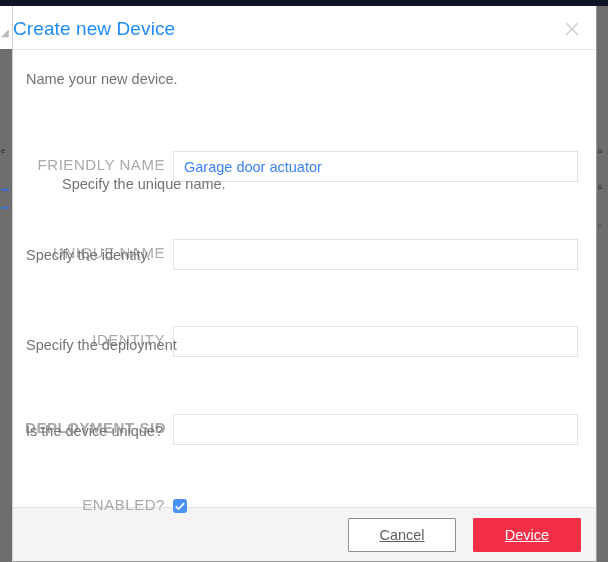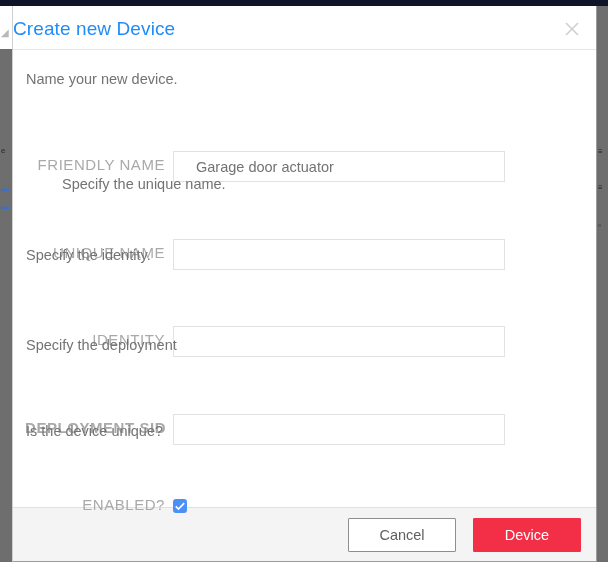--- a/index.html
+++ b/index.html
@@ -155,29 +155,29 @@
     font-size: 15px;
     letter-spacing: .55px;
     color: #a9a9a9;
     line-height: 14px;
     white-space: nowrap;
   }
 
   .field-input {
     position: absolute;
     left: 160px;
-    width: 332px;
+    width: 405px;
     height: 31px;
     box-sizing: border-box;
     border: 1px solid #e2e2e2;
     background: #ffffff;
     font-family: "Liberation Sans", sans-serif;
     font-size: 14.5px;
-    color: #737373;
-    padding: 0 22px;
+    color: #3b82f6;
+    padding: 0 10px;
     outline: none;
     border-radius: 0;
   }
   .field-input::placeholder { color: #c7c7c7; }
 
   .checkbox-wrap {
     position: absolute;
     left: 160px;
     top: 449px;
     width: 15px;
@@ -209,20 +209,21 @@
     padding-right: 15px;
     box-sizing: border-box;
   }
   .btn {
     font-family: "Liberation Sans", sans-serif;
     font-size: 14.5px;
     height: 34px;
     box-sizing: border-box;
     cursor: pointer;
     border-radius: 1px;
+    text-decoration: underline;
   }
   .btn-cancel {
     width: 108px;
     background: #ffffff;
     border: 1px solid #8e8e8e;
     color: #5f5f5f;
     margin-right: 17px;
   }
   .btn-create {
     width: 108px;

